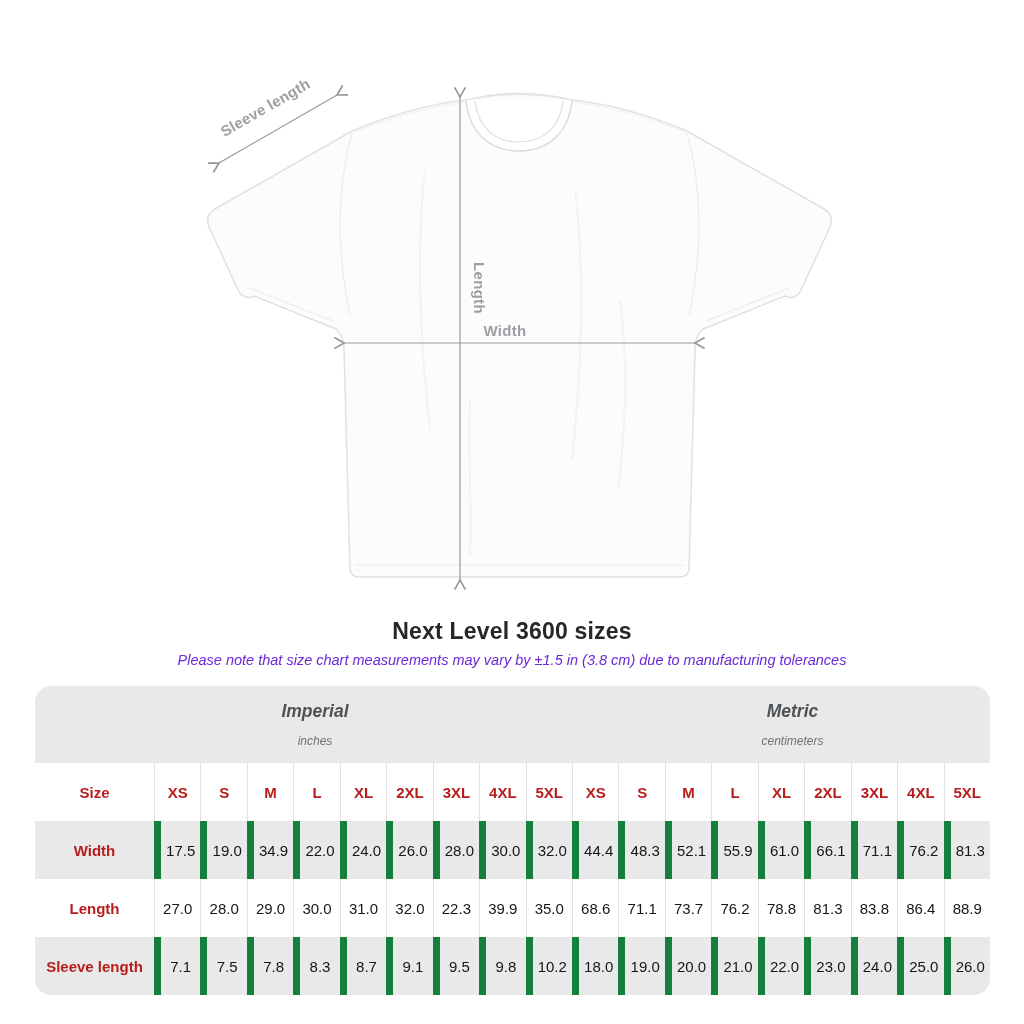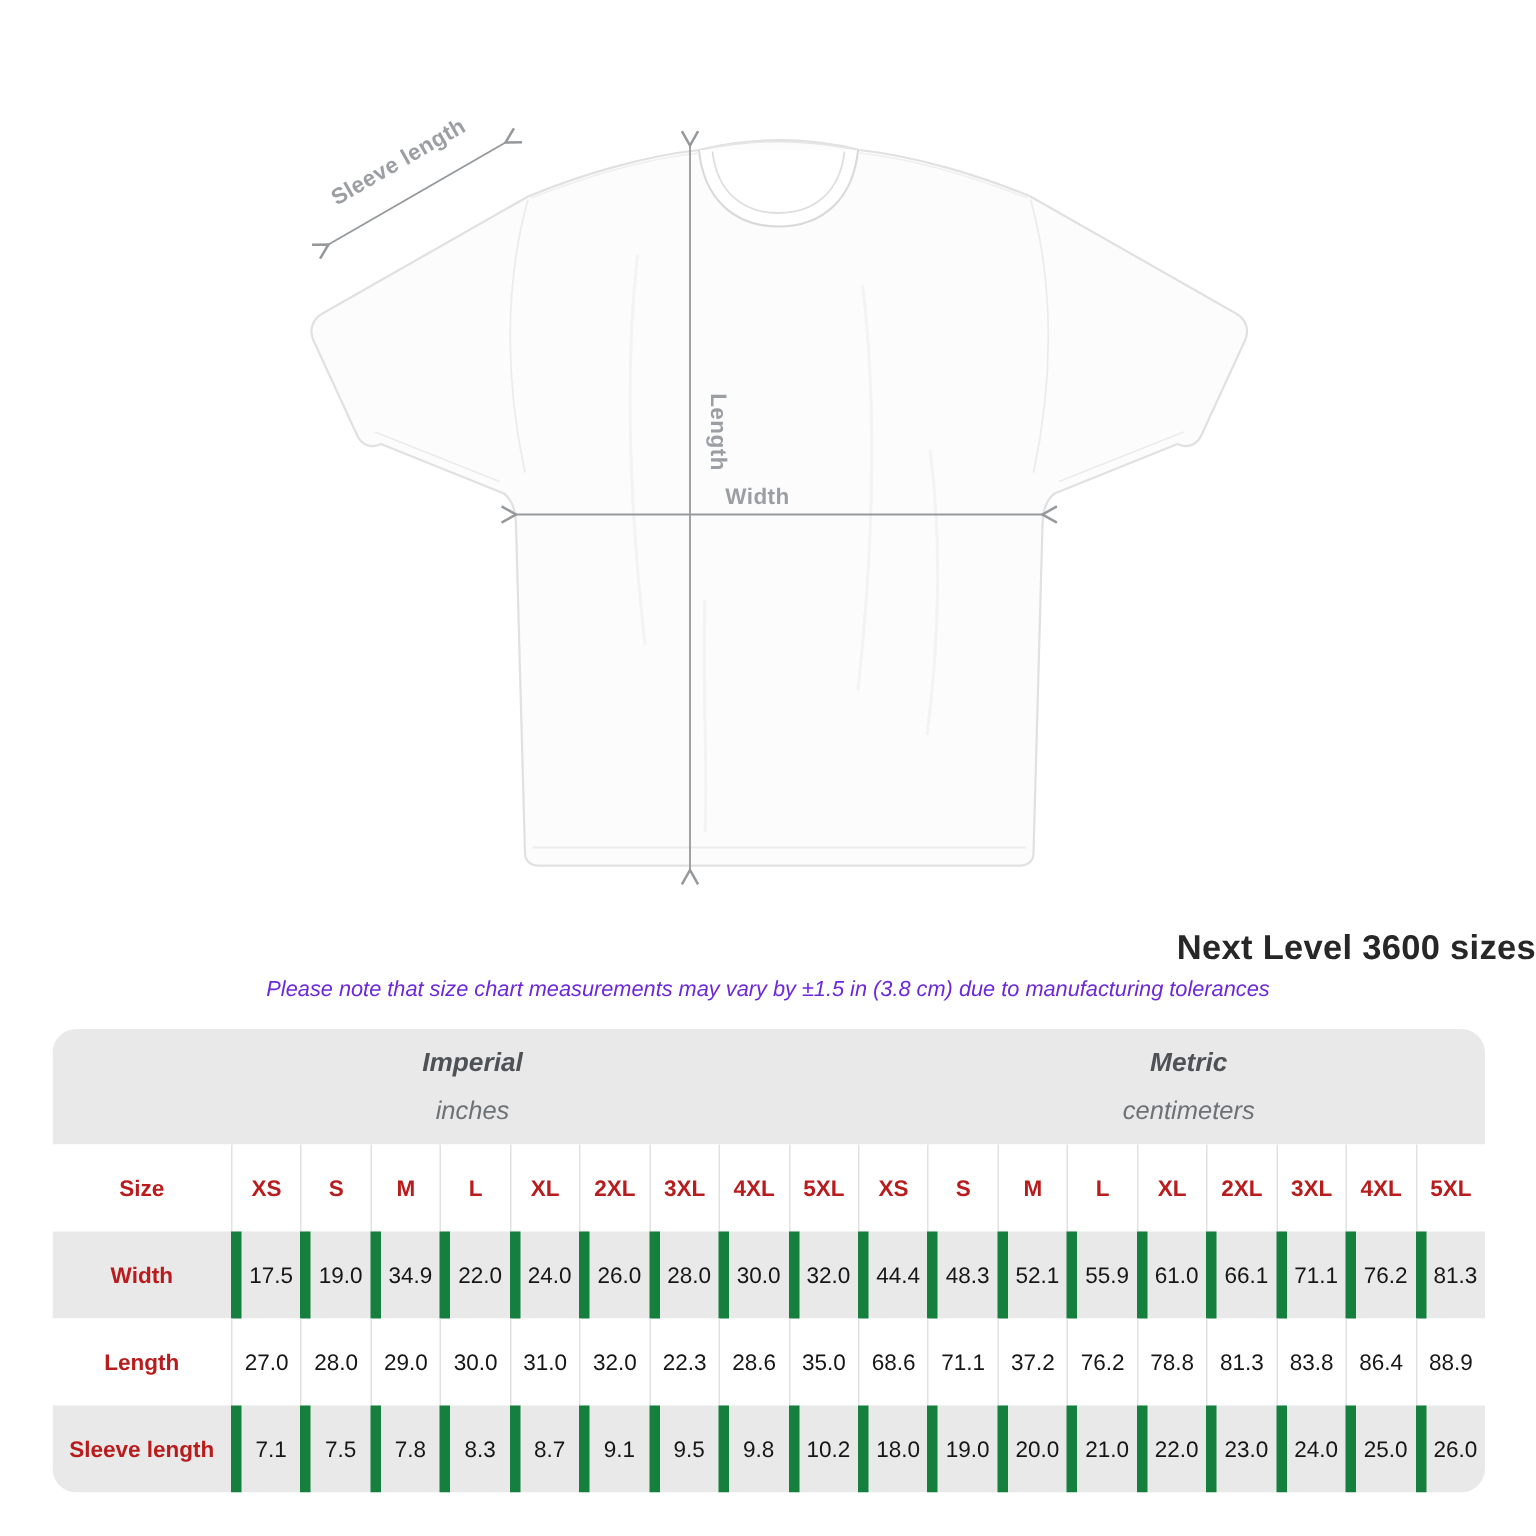--- a/index.html
+++ b/index.html
@@ -6,38 +6,38 @@
   body{
     width:1024px;height:1024px;position:relative;background:#ffffff;
     font-family:"Liberation Sans", sans-serif;overflow:hidden;
   }
   
   .diagram{position:absolute;left:0;top:0;width:1024px;height:620px;}
   .diagram svg{display:block;}
   .diag-label{font-family:"Liberation Sans", sans-serif;font-weight:bold;font-size:15px;fill:#9b9fa3;letter-spacing:.3px;}
   
   .page-title{
-    position:absolute;left:0;right:0;top:618px;text-align:right;
+    position:absolute;left:0;right:0;top:618px;text-align:center;
     font-size:23px;font-weight:bold;color:#272727;letter-spacing:.2px;
   }
   .page-subtitle{
     position:absolute;left:0;right:0;top:652px;text-align:center;
     font-size:14.5px;font-style:italic;color:#6d28d9;
   }
   
   .size-table{
     position:absolute;left:35px;top:686px;width:955px;height:309px;
     border-radius:16px;overflow:hidden;background:#ffffff;
   }
   .band{height:77px;background:#e9e9e9;display:flex;}
   .band-group{display:flex;flex-direction:column;align-items:center;justify-content:center;gap:12px;}
   .band-group.imperial{width:560px;}
   .band-group.metric{flex:1;}
   .band-name{font-size:17.5px;font-weight:bold;font-style:italic;color:#4d5256;}
-  .band-unit{font-size:17px;font-style:italic;color:#6d7277;}
+  .band-unit{font-size:12px;font-style:italic;color:#6d7277;}
   .trow{display:grid;grid-template-columns:119px repeat(18,1fr);height:58px;background:#ffffff;}
   .trow.gray{background:#e9e9e9;}
   .cell{display:flex;align-items:center;justify-content:center;font-size:15px;color:#161616;}
   .cell.hd{font-weight:bold;color:#b91c1c;font-size:15px;}
   .trow .cell + .cell{border-left:1px solid #e2e2e2;}
   .trow.gray .cell + .cell{border-left:7px solid #15803d;}
 </style>
 </head>
 <body>
 
@@ -161,25 +161,25 @@
       </div>
       <div class="trow white">
         <div class="cell hd">Length</div>
         <div class="cell val">27.0</div>
         <div class="cell val">28.0</div>
         <div class="cell val">29.0</div>
         <div class="cell val">30.0</div>
         <div class="cell val">31.0</div>
         <div class="cell val">32.0</div>
         <div class="cell val">22.3</div>
-        <div class="cell val">28.6</div>
+        <div class="cell val">39.9</div>
         <div class="cell val">35.0</div>
         <div class="cell val">68.6</div>
         <div class="cell val">71.1</div>
-        <div class="cell val">37.2</div>
+        <div class="cell val">73.7</div>
         <div class="cell val">76.2</div>
         <div class="cell val">78.8</div>
         <div class="cell val">81.3</div>
         <div class="cell val">83.8</div>
         <div class="cell val">86.4</div>
         <div class="cell val">88.9</div>
       </div>
       <div class="trow gray">
         <div class="cell hd">Sleeve length</div>
         <div class="cell val">7.1</div>

